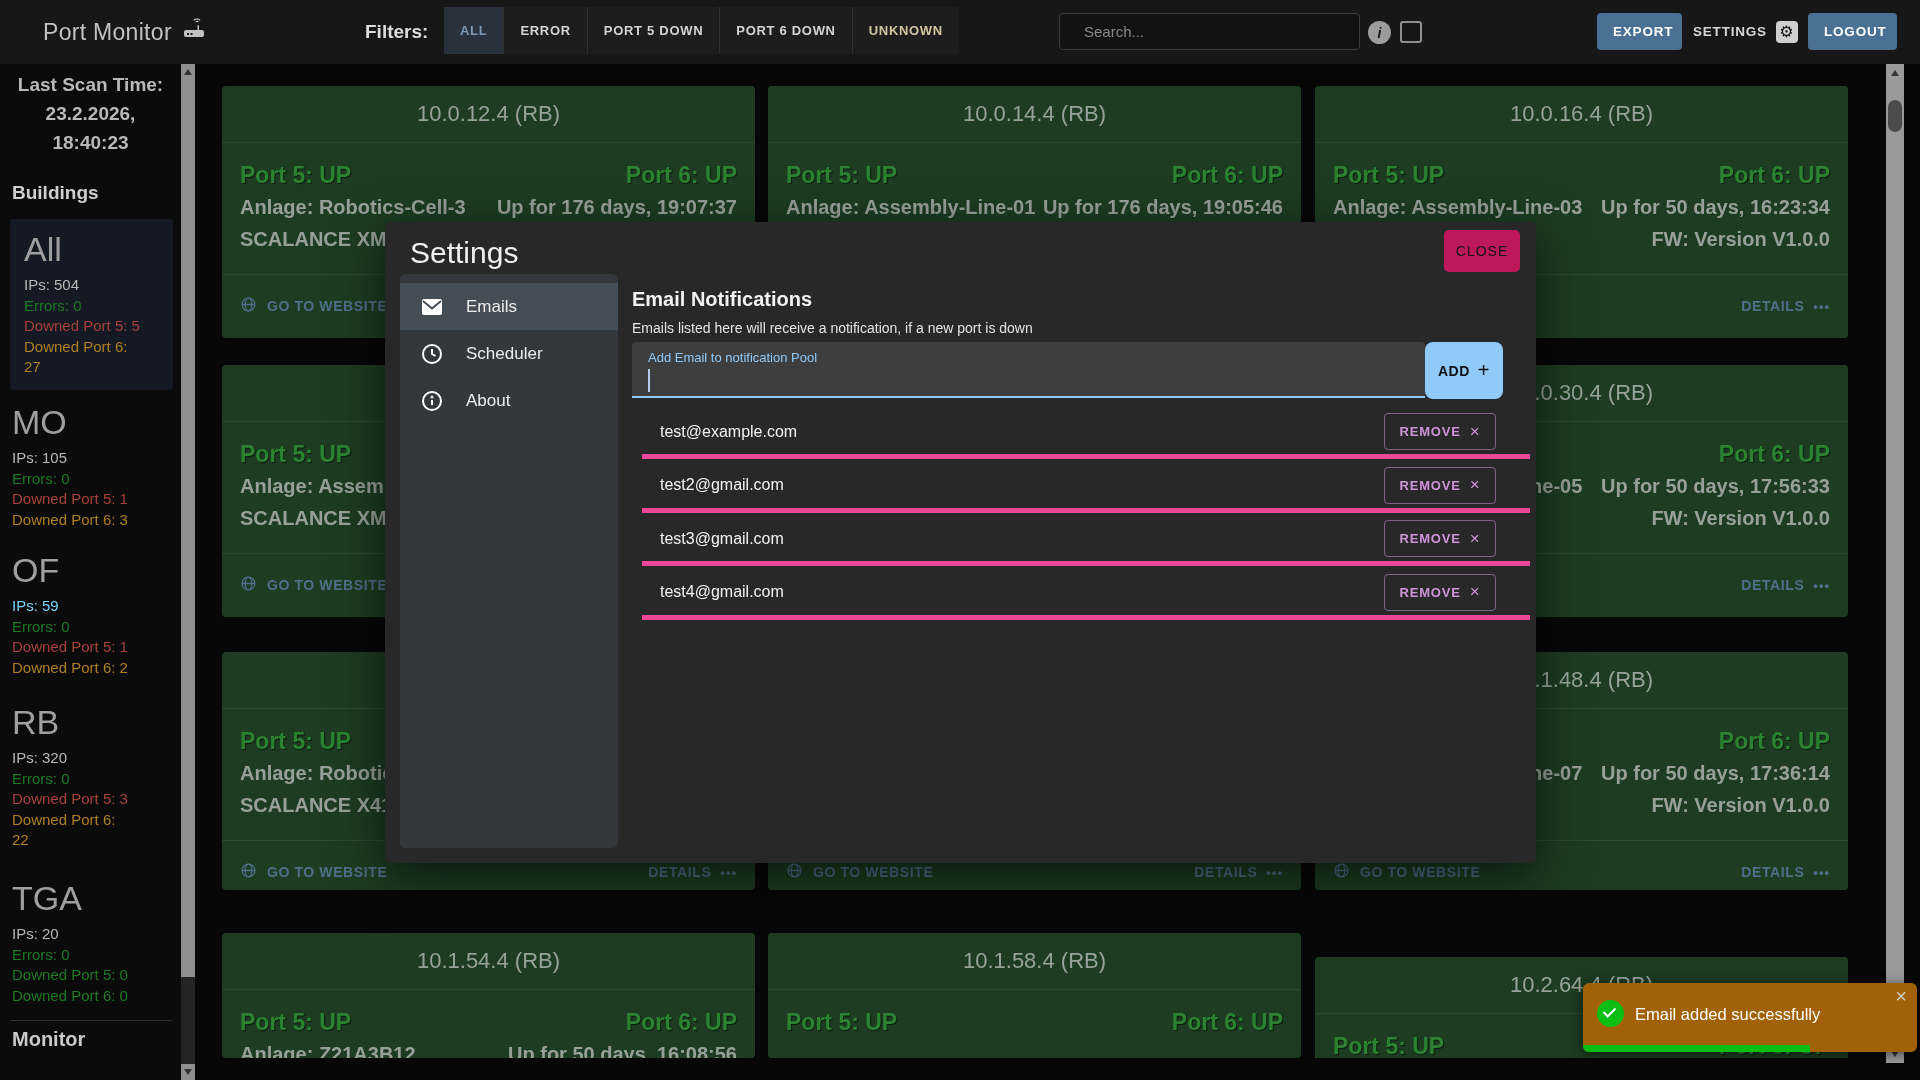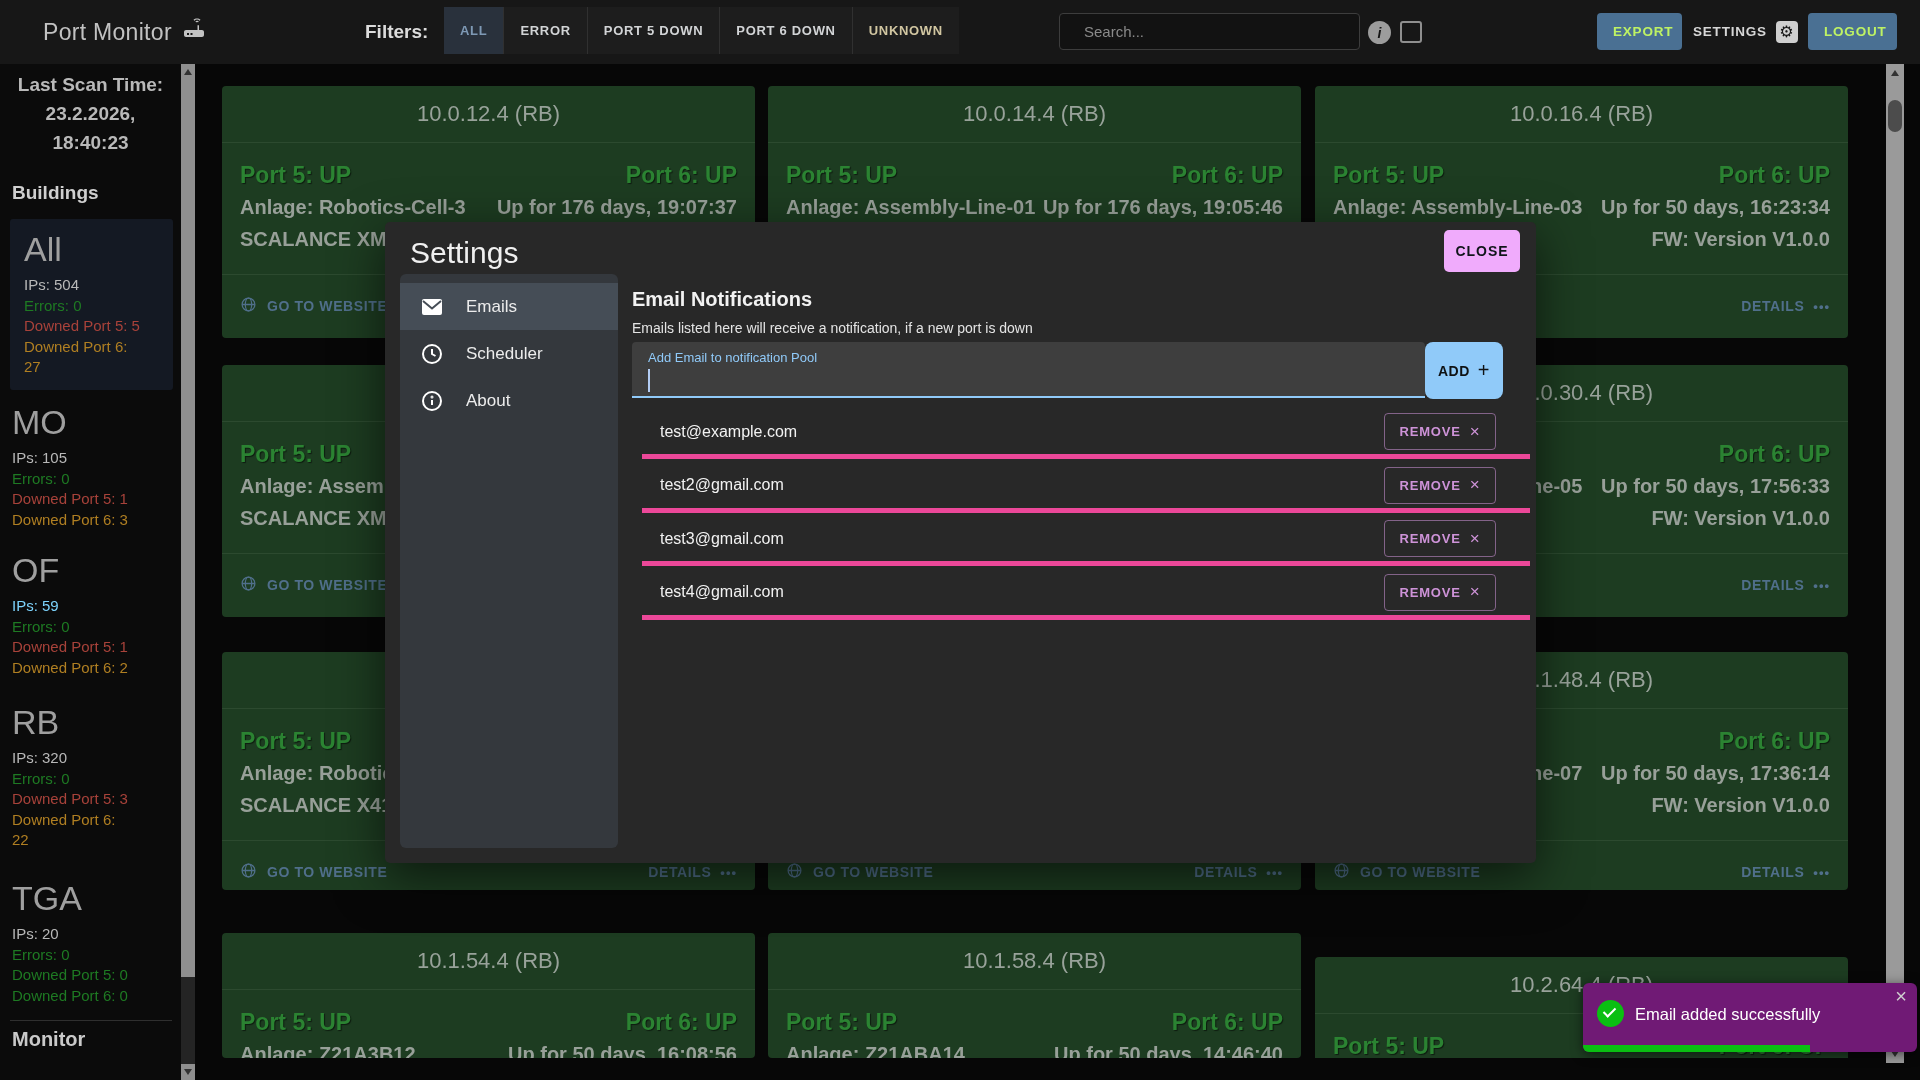--- a/index.html
+++ b/index.html
@@ -20,21 +20,21 @@
   .filter-btn.warn { color:#d1c6a1; }
   #search-box { position:absolute; left:1059px; top:13px; width:301px; height:37px; background:#121212;
     border:1px solid #3d3d3d; border-radius:4px; color:#dddddd; font-size:15px; padding:0 24px; outline:none; }
   #search-box::placeholder { color:#8a8a8a; }
   #info-icon { position:absolute; left:1368px; top:21px; width:23px; height:23px; border-radius:50%;
     background:#9c9c9c; color:#141414; font-size:14px; font-weight:bold; display:flex; align-items:center;
     justify-content:center; font-style:italic; }
   #topbar-checkbox { position:absolute; left:1400px; top:21px; width:22px; height:22px;
     border:2px solid #8f8f8f; border-radius:3px; background:transparent; }
   .tb-btn { position:absolute; top:13px; height:37px; background:#4a7093; border:none; border-radius:4px;
-    color:#bef264; font-size:13.5px; font-weight:bold; letter-spacing:.8px; padding:3px 16px; cursor:pointer;
+    color:#ffffff; font-size:13.5px; font-weight:bold; letter-spacing:.8px; padding:3px 16px; cursor:pointer;
     font-family:inherit; }
   #export-btn { left:1597px; width:85px; }
   #logout-btn { left:1808px; width:89px; }
   #settings-btn { position:absolute; left:1693px; top:13px; height:37px; display:flex; align-items:center;
     gap:9px; color:#d6d6d6; font-size:13.5px; font-weight:bold; letter-spacing:.8px; background:none;
     border:none; cursor:pointer; font-family:inherit; }
   #gear-box { width:22px; height:22px; background:#cfcfcf; border-radius:4px; color:#171717; font-size:16px;
     display:flex; align-items:center; justify-content:center; font-family:"DejaVu Sans",sans-serif; }
 
   
@@ -78,22 +78,22 @@
     align-items:center; justify-content:space-between; color:#506f8b; font-size:14px; font-weight:bold;
     letter-spacing:.6px; }
   .footer-left { display:flex; align-items:center; gap:10px; cursor:pointer; }
   .footer-right { display:flex; align-items:center; gap:9px; cursor:pointer; }
   .dots { font-size:13px; letter-spacing:1px; }
 
   
   #modal { position:absolute; left:385px; top:222px; width:1151px; height:641px; background:#282828;
     border-radius:5px; box-shadow:0 14px 50px rgba(0,0,0,.6); z-index:10; }
   #modal-title { position:absolute; left:25px; top:14px; color:#f0f0f0; font-size:30px; }
-  #close-btn { position:absolute; left:1059px; top:8px; width:76px; height:42px; background:#f0abfc;
-    border:none; border-radius:5px; color:#10151a; font-size:14px; font-weight:bold; letter-spacing:1px;
+  #close-btn { position:absolute; left:1059px; top:8px; width:76px; height:42px; background:#be185d;
+    border:none; border-radius:5px; color:#10151a; font-size:14px; font-weight:normal; letter-spacing:1px;
     cursor:pointer; font-family:inherit; }
   #modal-nav { position:absolute; left:15px; top:52px; width:218px; height:574px; background:#34383d; border-radius:6px; }
   .nav-item { position:absolute; left:0; width:218px; height:47px; display:flex; align-items:center;
     gap:22px; padding-left:20px; color:#ececec; font-size:17px; cursor:pointer; }
   .nav-item.selected { background:#454d56; }
   #modal-heading { position:absolute; left:247px; top:66px; color:#f2f2f2; font-size:20px; font-weight:bold; }
   #modal-subheading { position:absolute; left:247px; top:98px; color:#e4e4e4; font-size:14px; }
   #email-input { position:absolute; left:247px; top:120px; width:793px; height:56px; background:#3e3e3e;
     border-bottom:2px solid #90caf9; border-radius:4px 4px 0 0; cursor:text; }
   #email-input-label { position:absolute; left:16px; top:8px; color:#90caf9; font-size:13px; }
@@ -106,21 +106,21 @@
   .email-row { position:absolute; left:10px; width:888px; height:54px; border-bottom:5px solid #ec4899; }
   .email-text { position:absolute; left:18px; top:0; height:53px; display:flex; align-items:center;
     color:#f2f2f2; font-size:16px; }
   .remove-btn { position:absolute; left:742px; top:8px; width:112px; height:37px; background:transparent;
     border:1px solid rgba(206,147,216,.55); border-radius:4px; color:#ce93d8; font-size:13px; font-weight:bold;
     letter-spacing:.8px; cursor:pointer; display:flex; align-items:center; justify-content:center; gap:9px;
     font-family:inherit; }
   .remove-btn .x { font-size:17px; font-weight:normal; }
 
   
-  #toast { position:absolute; left:1583px; top:983px; width:334px; height:69px; background:#701a75;
+  #toast { position:absolute; left:1583px; top:983px; width:334px; height:69px; background:#a16207;
     border-radius:6px; box-shadow:0 2px 12px rgba(0,0,0,.55); z-index:20; overflow:hidden; }
   #toast-check { position:absolute; left:14px; top:17px; width:27px; height:27px; border-radius:50%;
     background:#0abf12; }
   #toast-check .mark { position:absolute; left:9px; top:5px; width:7px; height:12px;
     border-right:2.5px solid #ffffff; border-bottom:2.5px solid #ffffff; transform:rotate(45deg); }
   #toast-msg { position:absolute; left:52px; top:0; height:62px; display:flex; align-items:center;
     color:#ffffff; font-size:16.5px; }
   #toast-close { position:absolute; right:10px; top:2px; color:#cfcfcf; font-size:20px; cursor:pointer;
     line-height:22px; }
   #toast-progress { position:absolute; left:0; bottom:0; height:7px; width:227px; background:#0abf12; }
@@ -486,24 +486,20 @@
         <span></span>
         <span></span>
       </div>
     </div>
     <div class="card" style="left: 573px; top: 869px; height: 125px;">
       <div class="card-header">10.1.58.4 (RB)</div>
       <div class="port-row">
         <span>Port 5: UP</span>
         <span>Port 6: UP</span>
       </div>
-      <div class="card-line2">
-        <span>Anlage: Z21ABA14</span>
-        <span>Up for 50 days, 14:46:40</span>
-      </div>
       <div class="card-line3">
         <span></span>
         <span></span>
       </div>
     </div>
     <div class="card" style="left: 1120px; top: 869px; height: 125px; margin-top: 24px;">
       <div class="card-header">10.2.64.4 (RB)</div>
       <div class="port-row">
         <span>Port 5: UP</span>
         <span>Port 6: UP</span>

